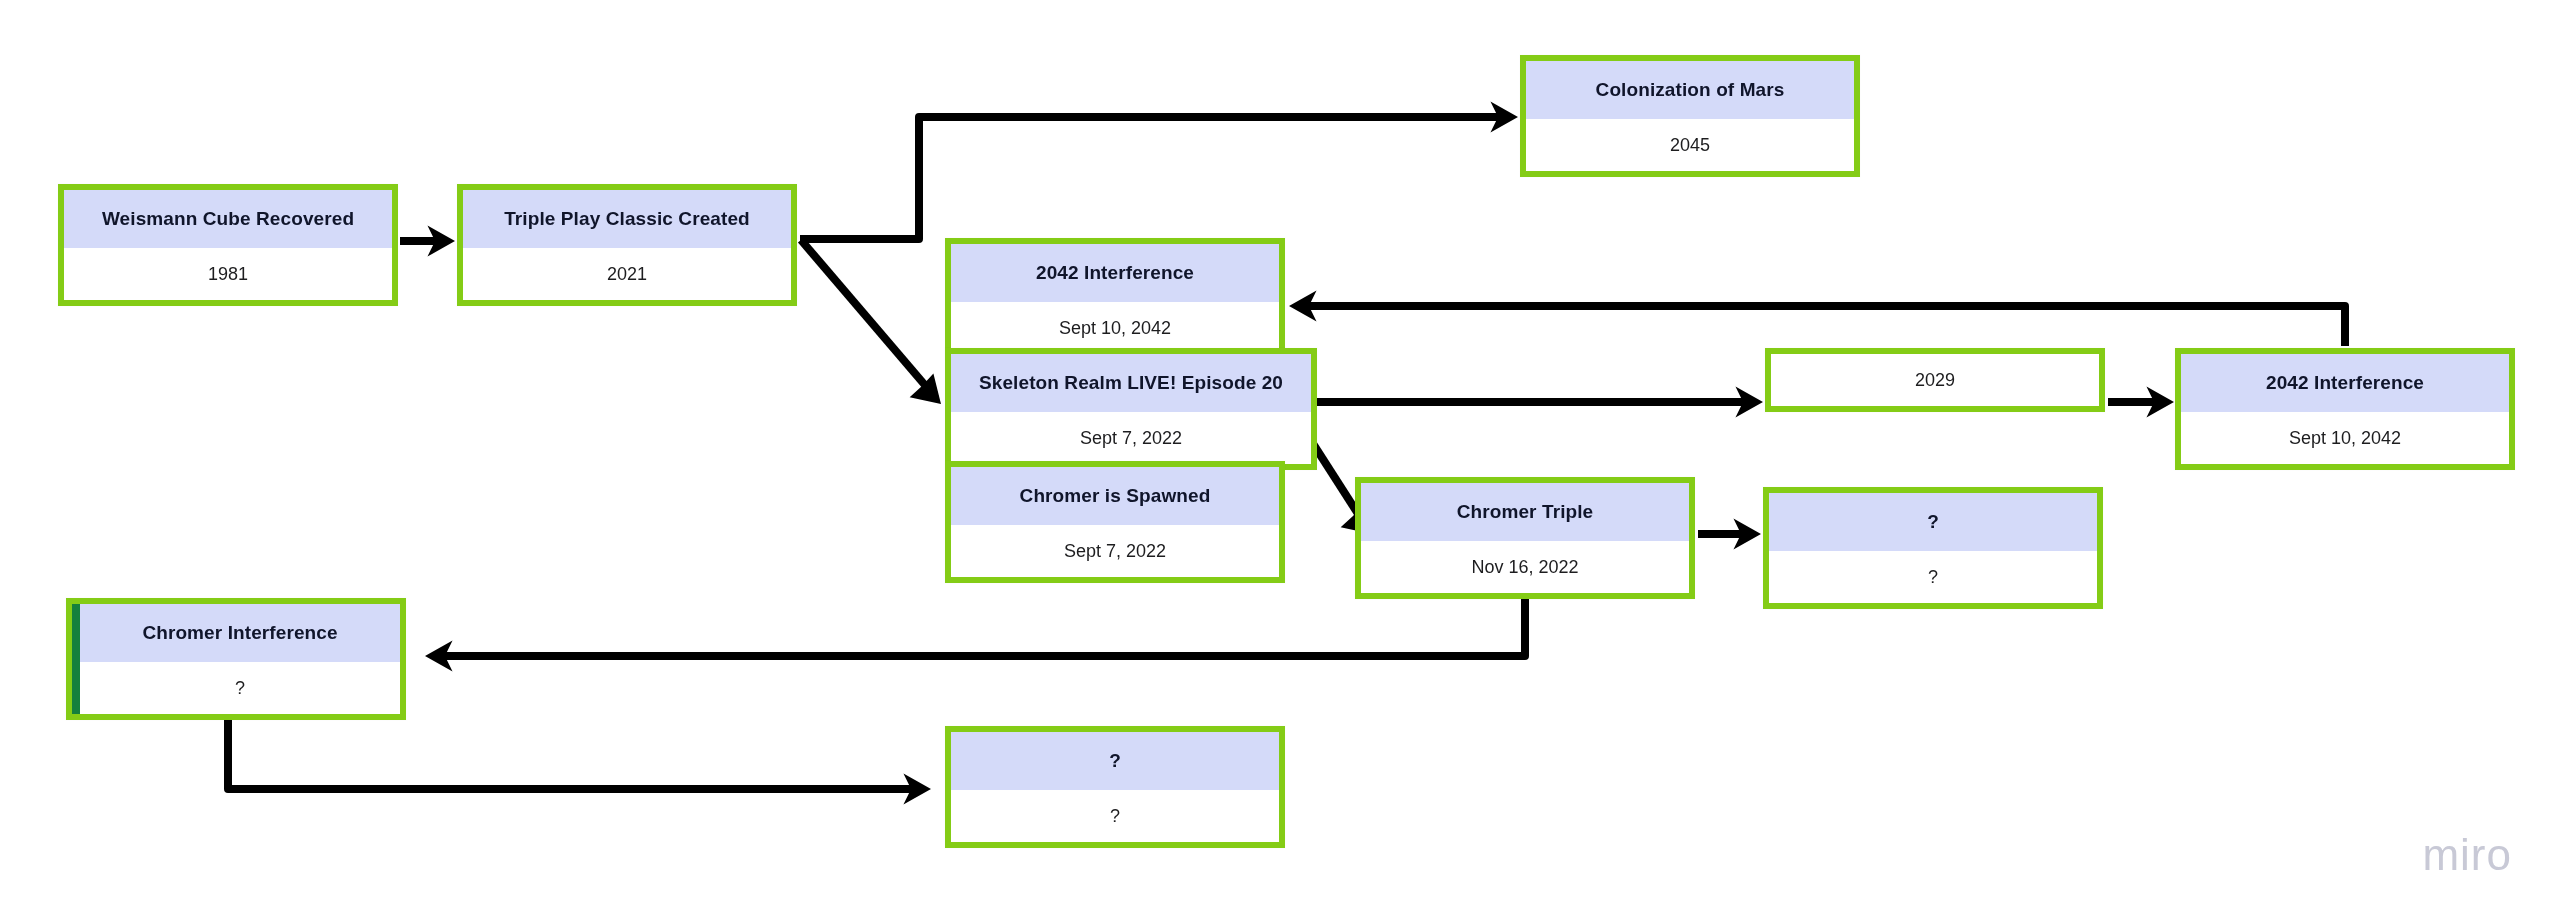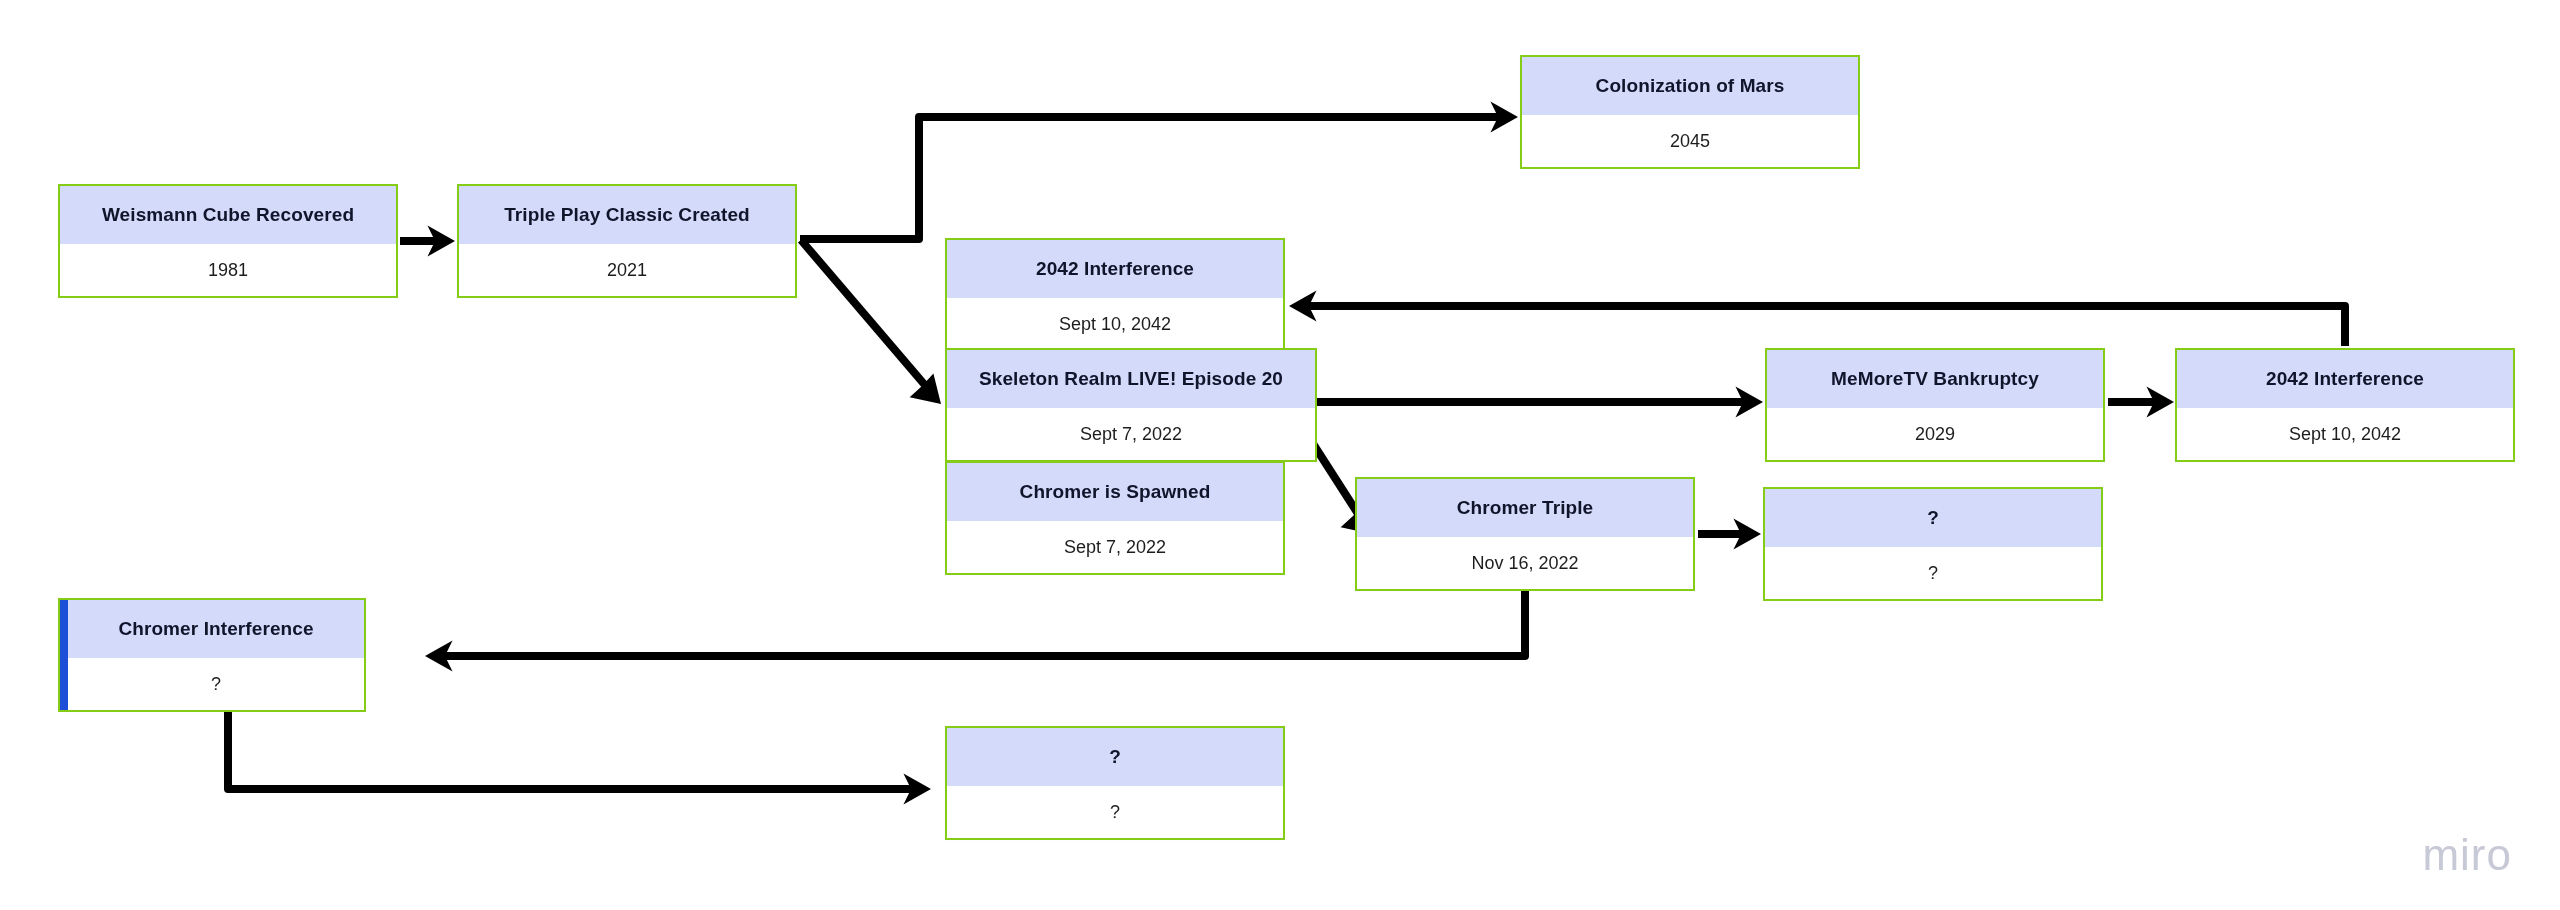--- a/index.html
+++ b/index.html
@@ -19,22 +19,22 @@
     position: absolute;
     left: 0;
     top: 0;
     width: 2560px;
     height: 910px;
     pointer-events: none;
   }
   .node {
     position: absolute;
     box-sizing: border-box;
-    background: #1d4ed8;
-    border: 2px solid #84cc16;
+    background: #15803d;
+    border: 6px solid #84cc16;
     box-shadow: 0 0 0 0.5px rgba(0,0,0,0.02);
   }
   .node-header {
     box-sizing: border-box;
     background: #d4daf9;
     height: 58px;
     display: flex;
     align-items: center;
     justify-content: center;
     color: #10152b;
@@ -136,36 +136,35 @@
       </div>
       <div class="node" style="left: 945px; top: 348px; width: 372px;">
         <div class="node-header">Skeleton Realm LIVE! Episode 20</div>
         <div class="node-body">Sept 7, 2022</div>
       </div>
       <div class="node" style="left: 945px; top: 461px; width: 340px;">
         <div class="node-header">Chromer is Spawned</div>
         <div class="node-body">Sept 7, 2022</div>
       </div>
       <div class="node" style="left: 1765px; top: 348px; width: 340px;">
-        <div class="node-header">MeMoreTV Bankruptcy</div>
         <div class="node-body">2029</div>
       </div>
       <div class="node" style="left: 2175px; top: 348px; width: 340px;">
         <div class="node-header">2042 Interference</div>
         <div class="node-body">Sept 10, 2042</div>
       </div>
       <div class="node" style="left: 1355px; top: 477px; width: 340px;">
         <div class="node-header">Chromer Triple</div>
         <div class="node-body">Nov 16, 2022</div>
       </div>
       <div class="node" style="left: 1763px; top: 487px; width: 340px;">
         <div class="node-header">?</div>
         <div class="node-body">?</div>
       </div>
-      <div class="node" style="left: 58px; top: 598px; width: 308px; padding-left: 8px;">
+      <div class="node" style="left: 66px; top: 598px; width: 340px; padding-left: 8px;">
         <div class="node-header">Chromer Interference</div>
         <div class="node-body">?</div>
       </div>
       <div class="node" style="left: 945px; top: 726px; width: 340px;">
         <div class="node-header">?</div>
         <div class="node-body">?</div>
       </div>
     </div>
 
   <div id="watermark">miro</div>

